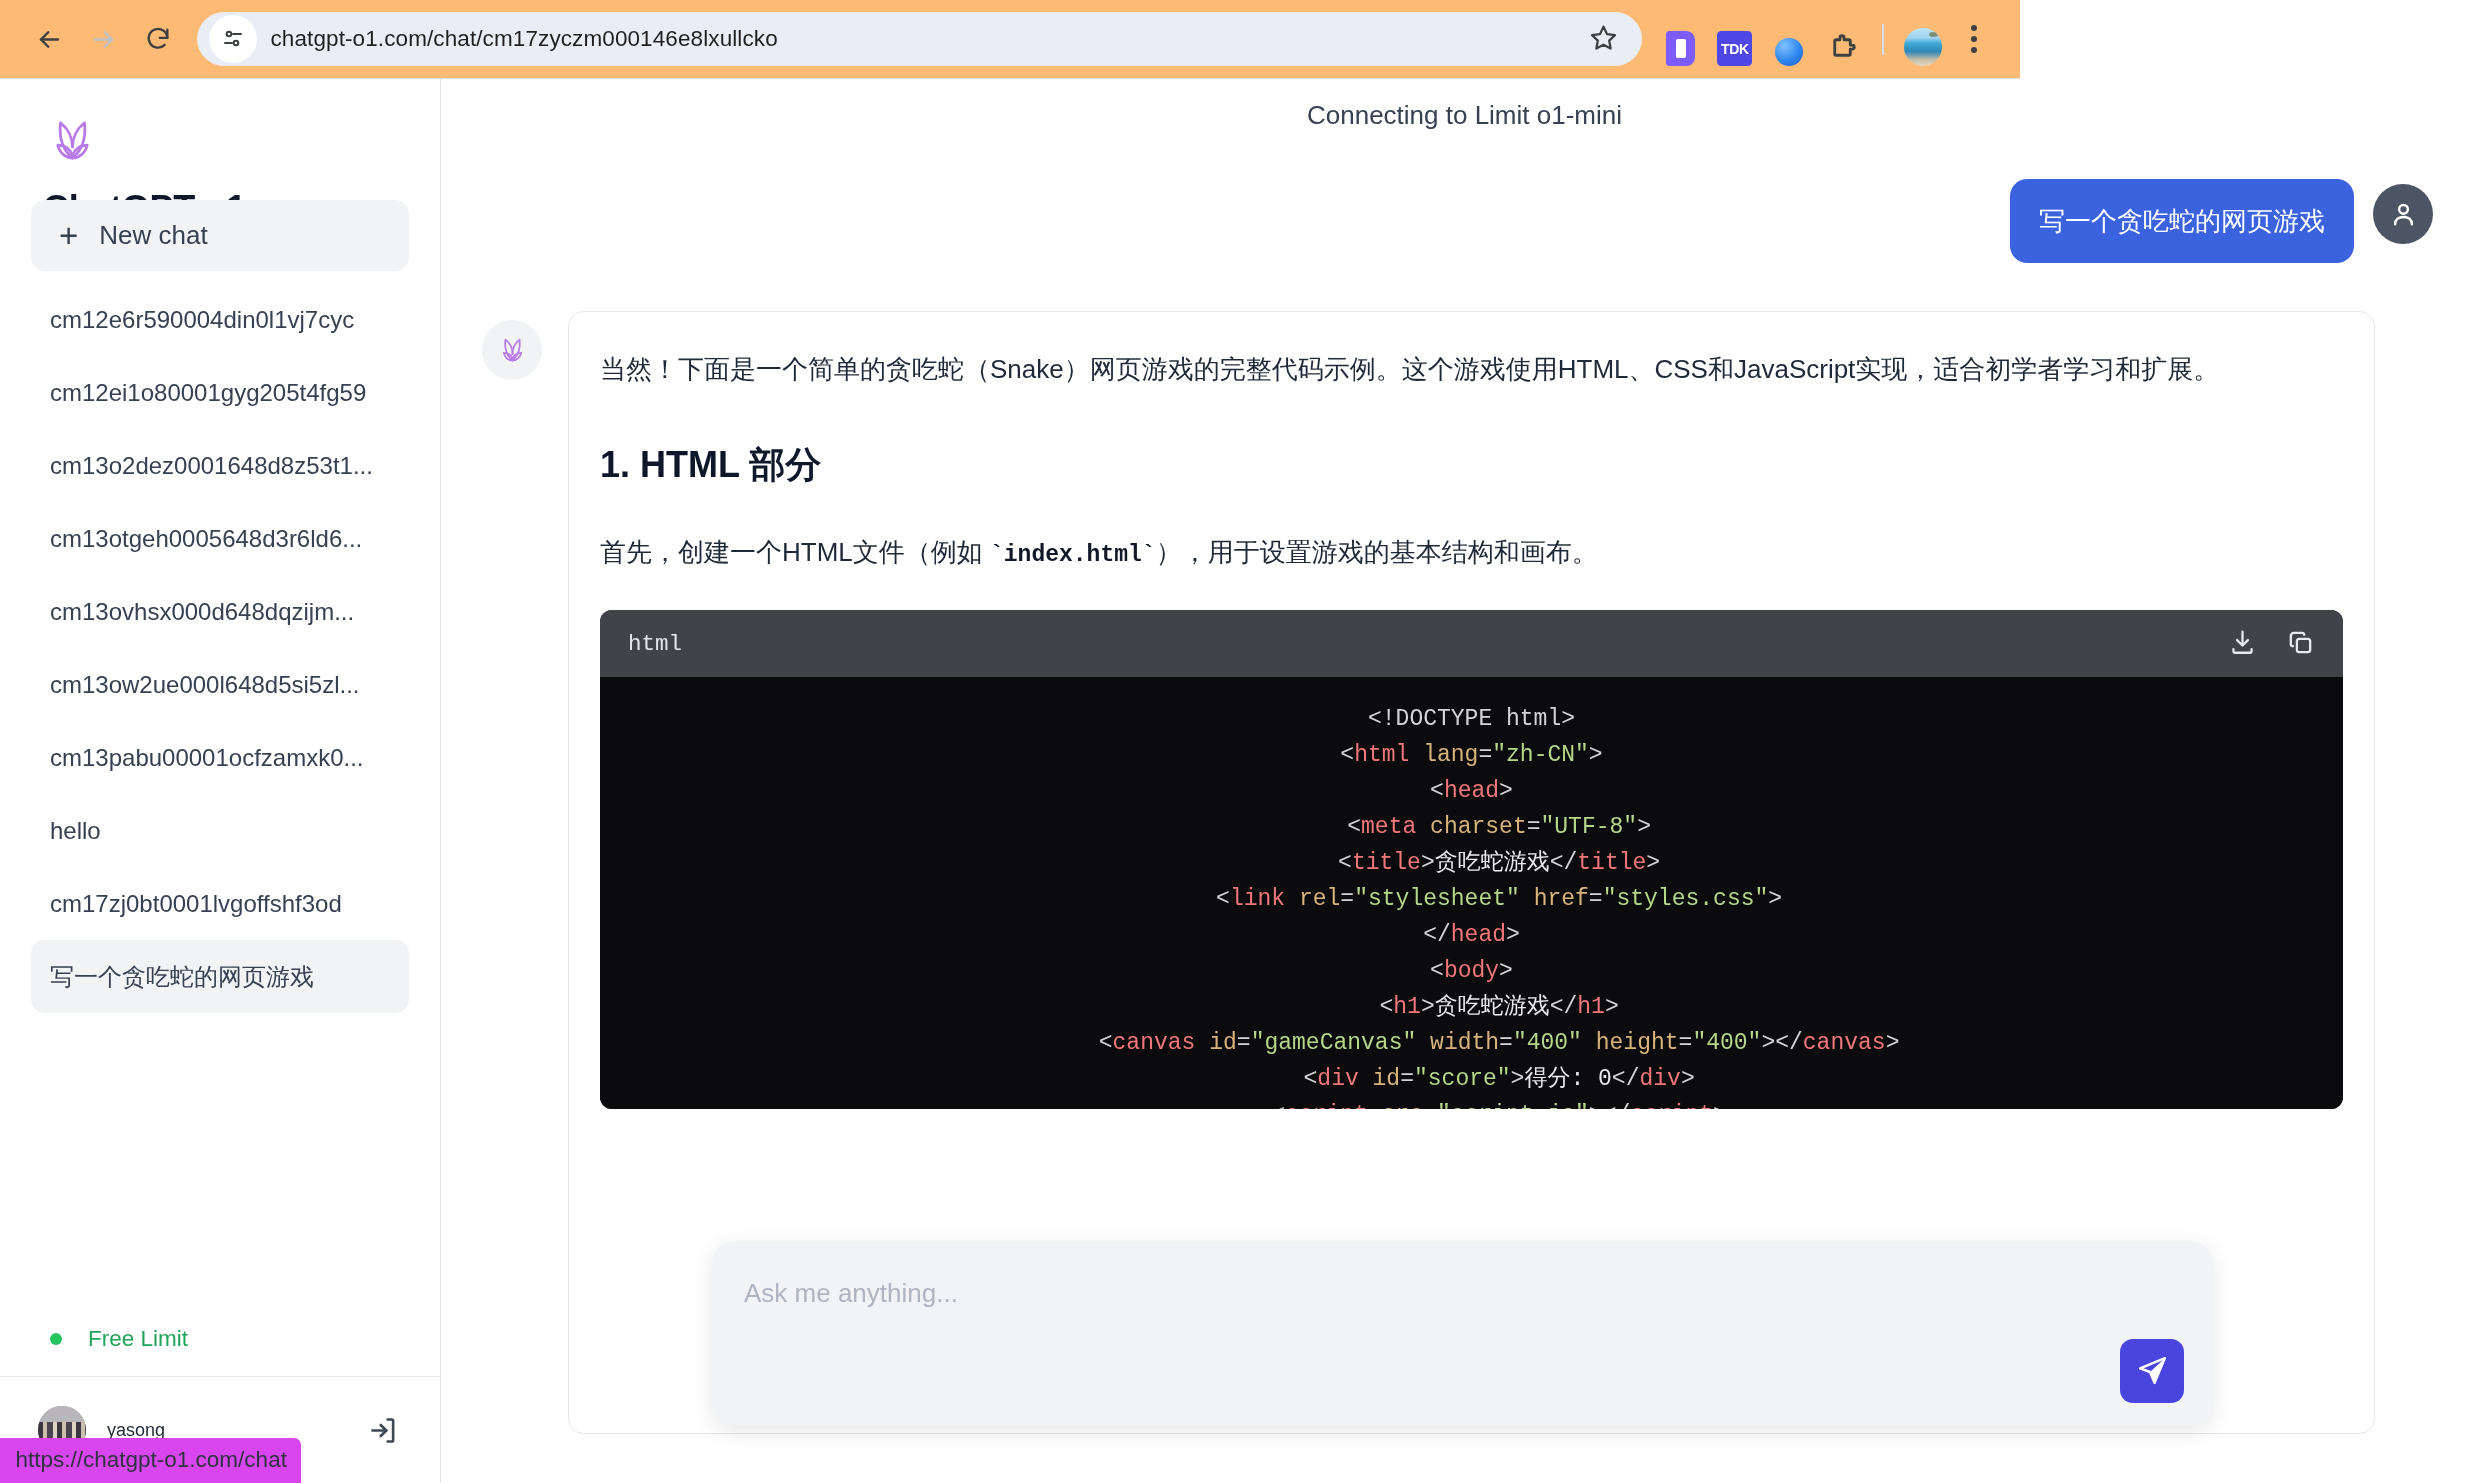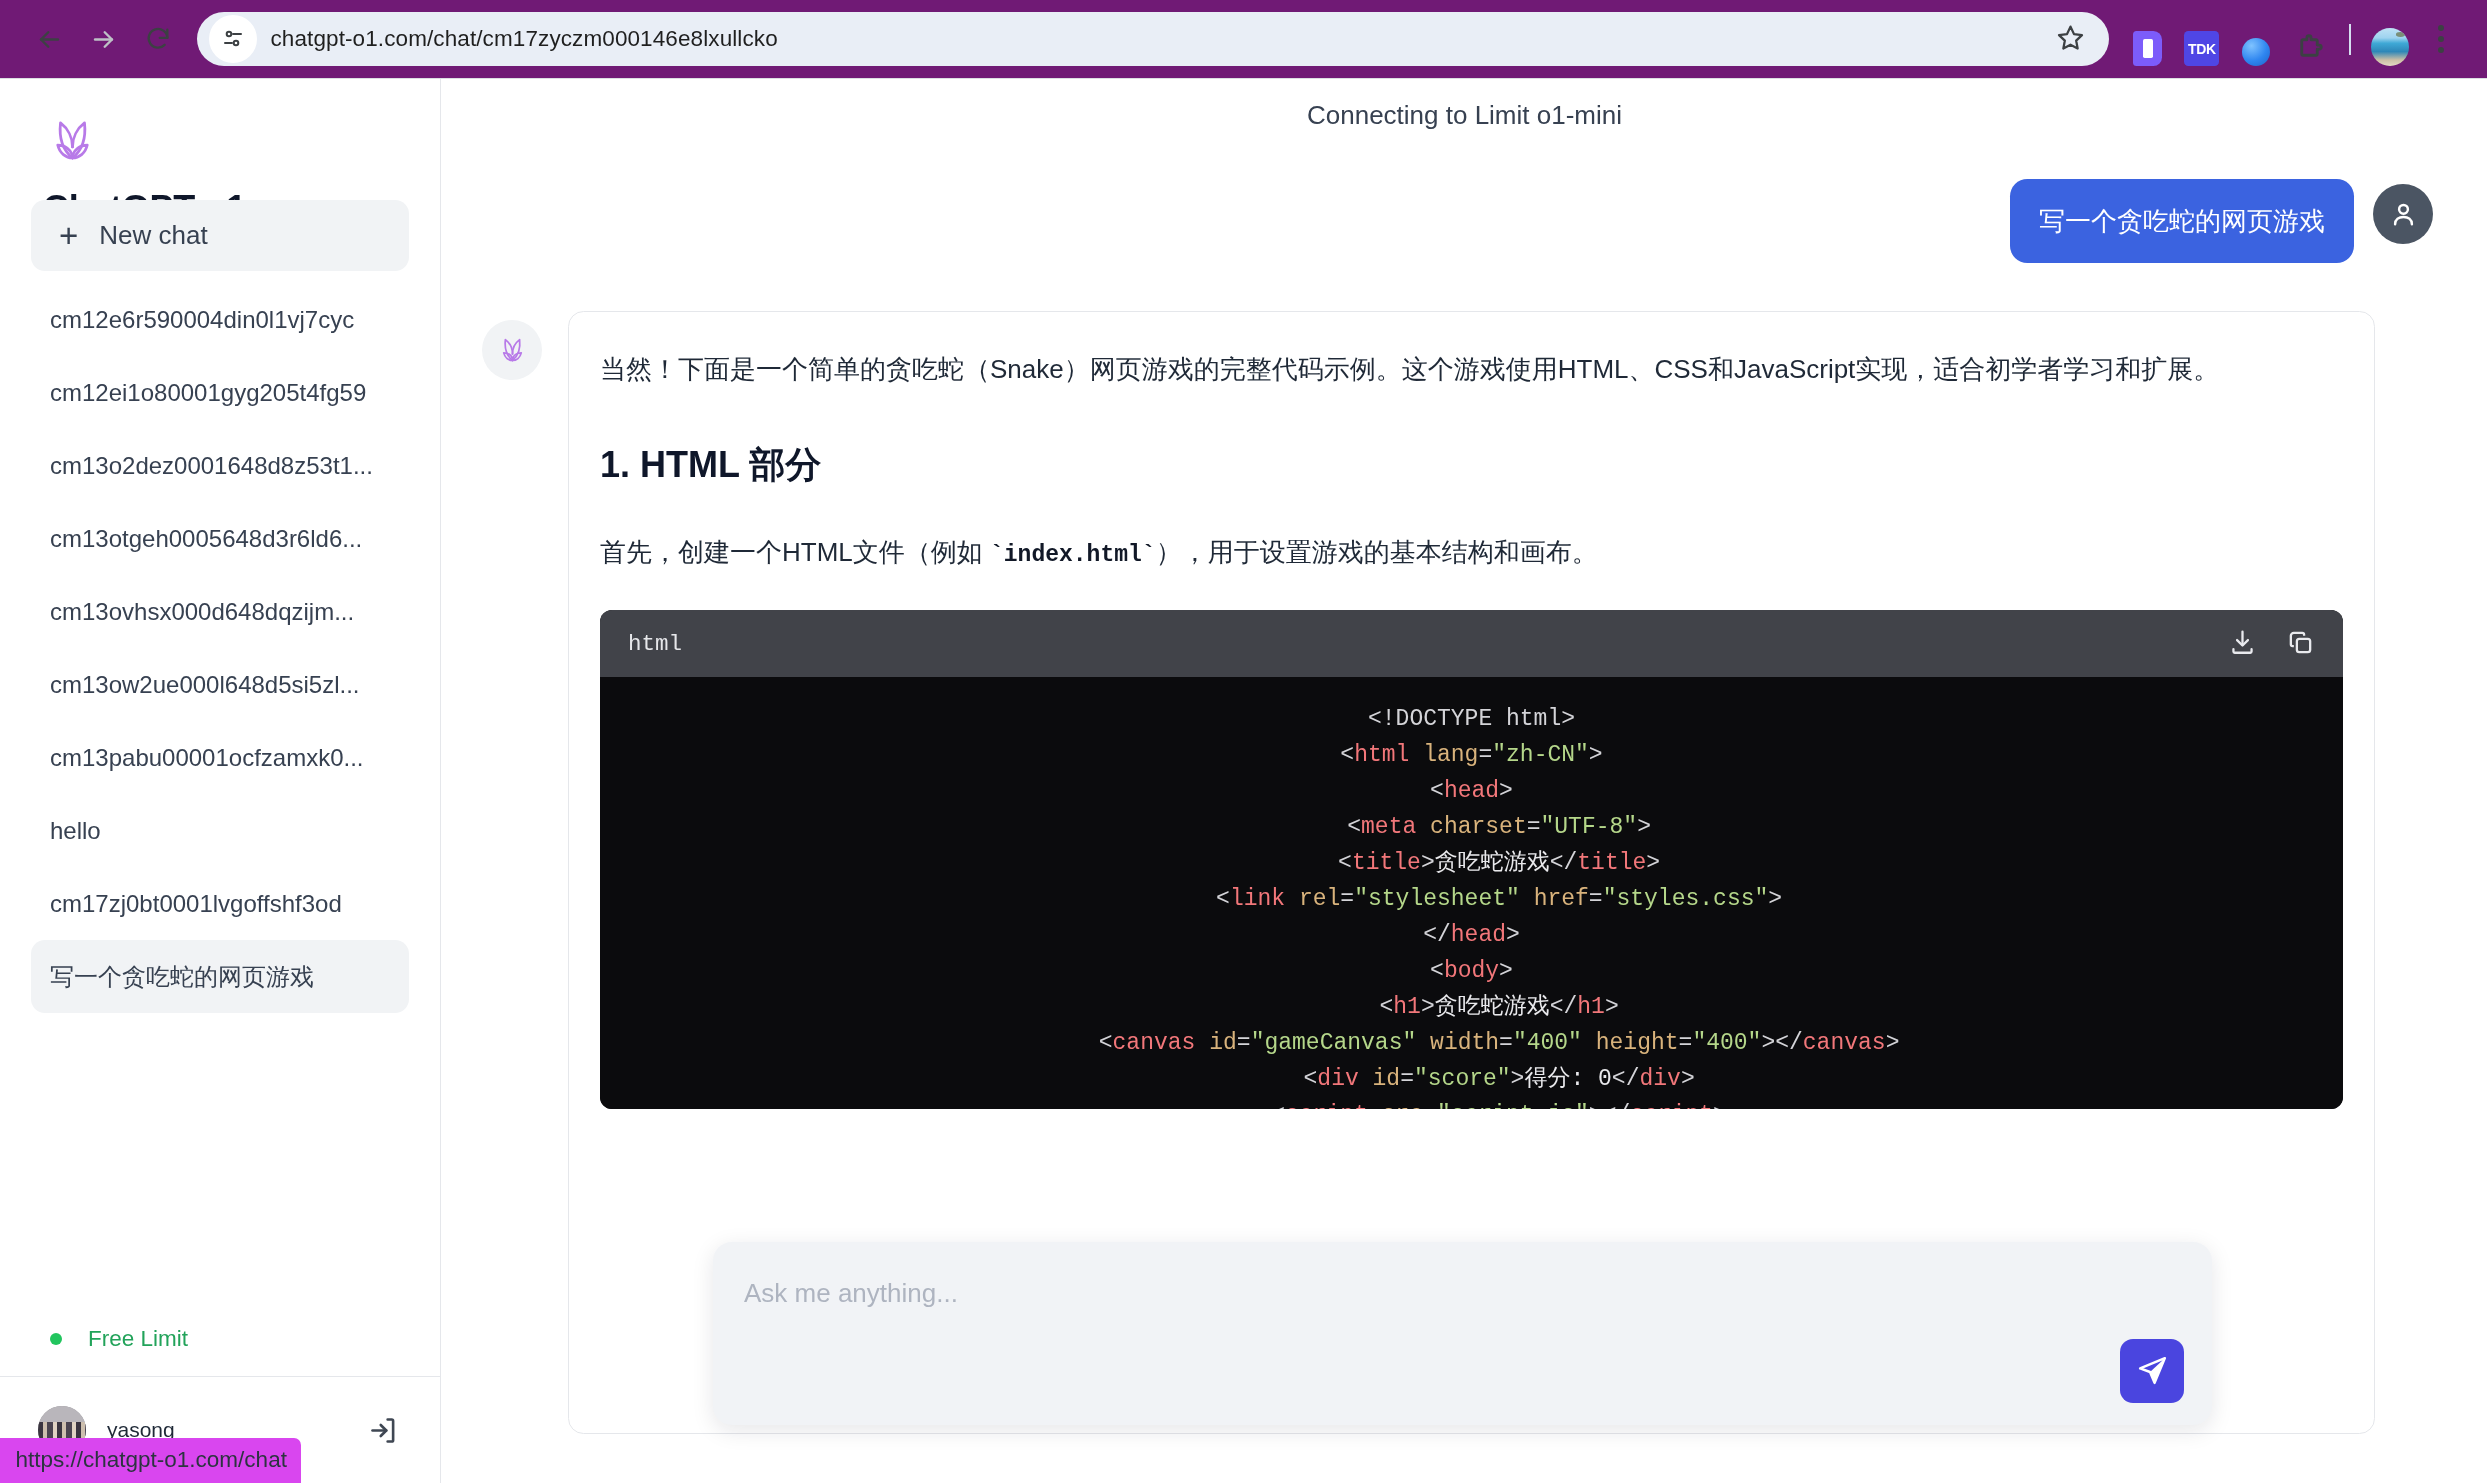--- a/index.html
+++ b/index.html
@@ -7,22 +7,22 @@
   html, body {
     width: 2487px; height: 1484px;
     overflow: hidden;
     background: #ffffff;
     font-family: "Liberation Sans", "DejaVu Sans", sans-serif;
   }
 
   
   .browser-chrome {
     position: absolute; top: 0; left: 0;
-    width: 2487px; height: 79px;
-    background: #701a75;
+    width: 2020px; height: 79px;
+    background: #fdba74;
     border-bottom: 0.9px solid #dcdfe3;
     display: flex; align-items: center;
     padding: 0 22.5px;
     gap: 0;
   }
   .nav-btn {
     width: 54px; height: 54px;
     display: flex; align-items: center; justify-content: center;
     border-radius: 50%;
     flex: none;
@@ -196,21 +196,21 @@
   .user-avatar {
     width: 48px; height: 48px; border-radius: 50%;
     flex: none; overflow: hidden; position: relative;
     background: #8f8d92;
   }
   .user-avatar .ua-top { position:absolute; inset:0 0 52% 0; background:#b9b6bb; }
   .user-avatar .ua-mid { position:absolute; top:34%; left:0; right:0; height:34%;
     background: repeating-linear-gradient(90deg, #3a3540 0 5.2px, #cdbfae 5.2px 9.5px, #4a4450 9.5px 14.7px, #e0d3c3 14.7px 19px); }
   .user-avatar .ua-bot { position:absolute; top:66%; left:0; right:0; bottom:0;
     background: repeating-linear-gradient(90deg, #4a4450 0 6px, #d9cdbd 6px 11.2px, #3c3844 11.2px 16.4px, #e8ded0 16.4px 21.6px); }
-  .user-name { font-size: 21px; color: #1f2937; flex: 1; }
+  .user-name { font-size: 18px; color: #1f2937; flex: 1; }
   .logout-btn { width: 38px; height: 38px; flex: none; display:flex; align-items:center; justify-content:center; }
 
   
   .main {
     position: absolute; left: 442px; top: 79px;
     width: 2045px; height: 1404px;
     background: #ffffff;
     overflow: hidden;
   }
   .status-line {

